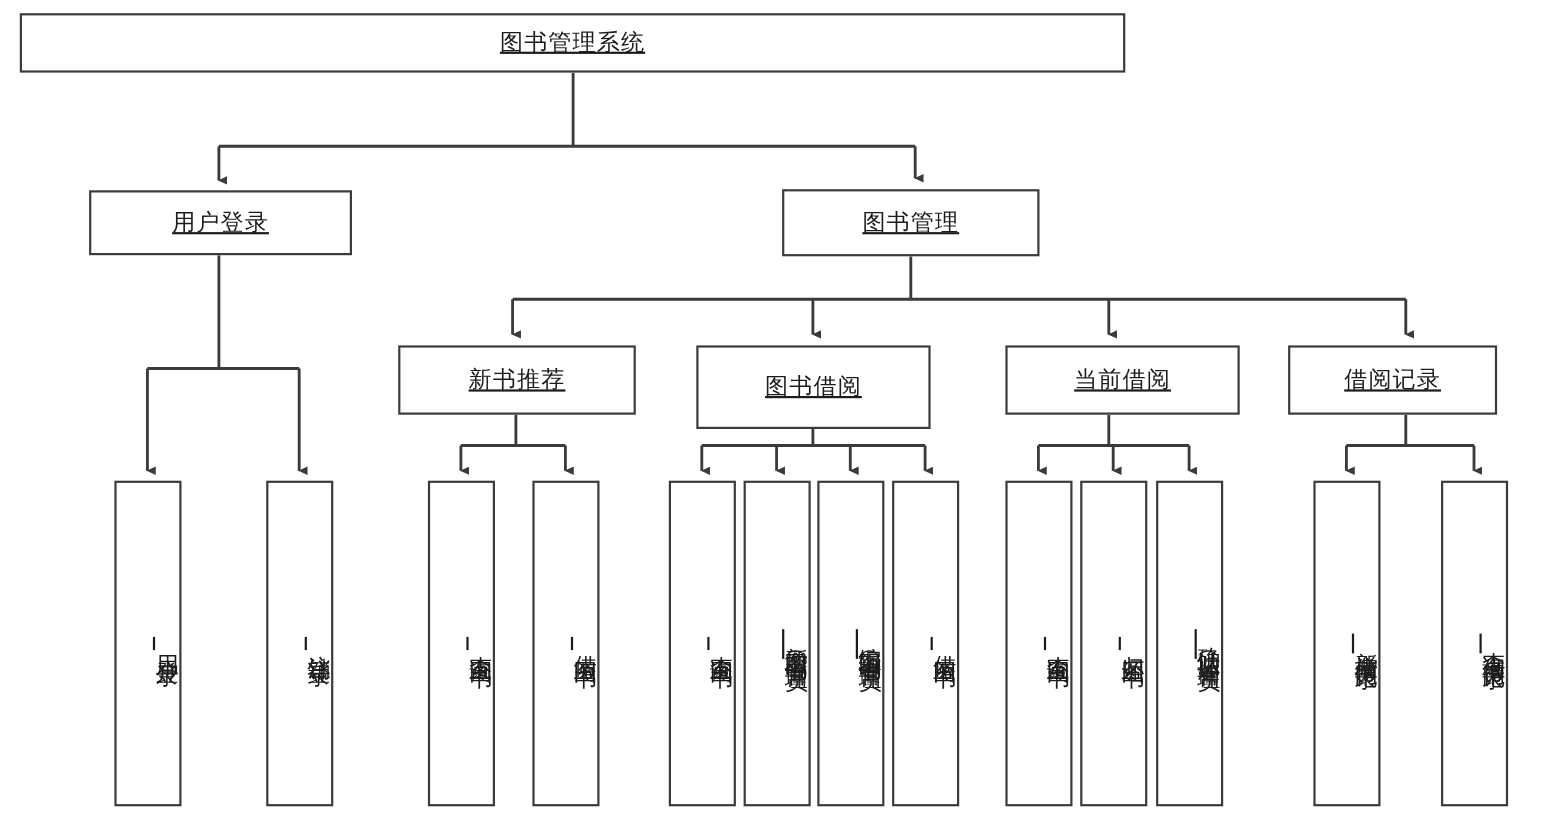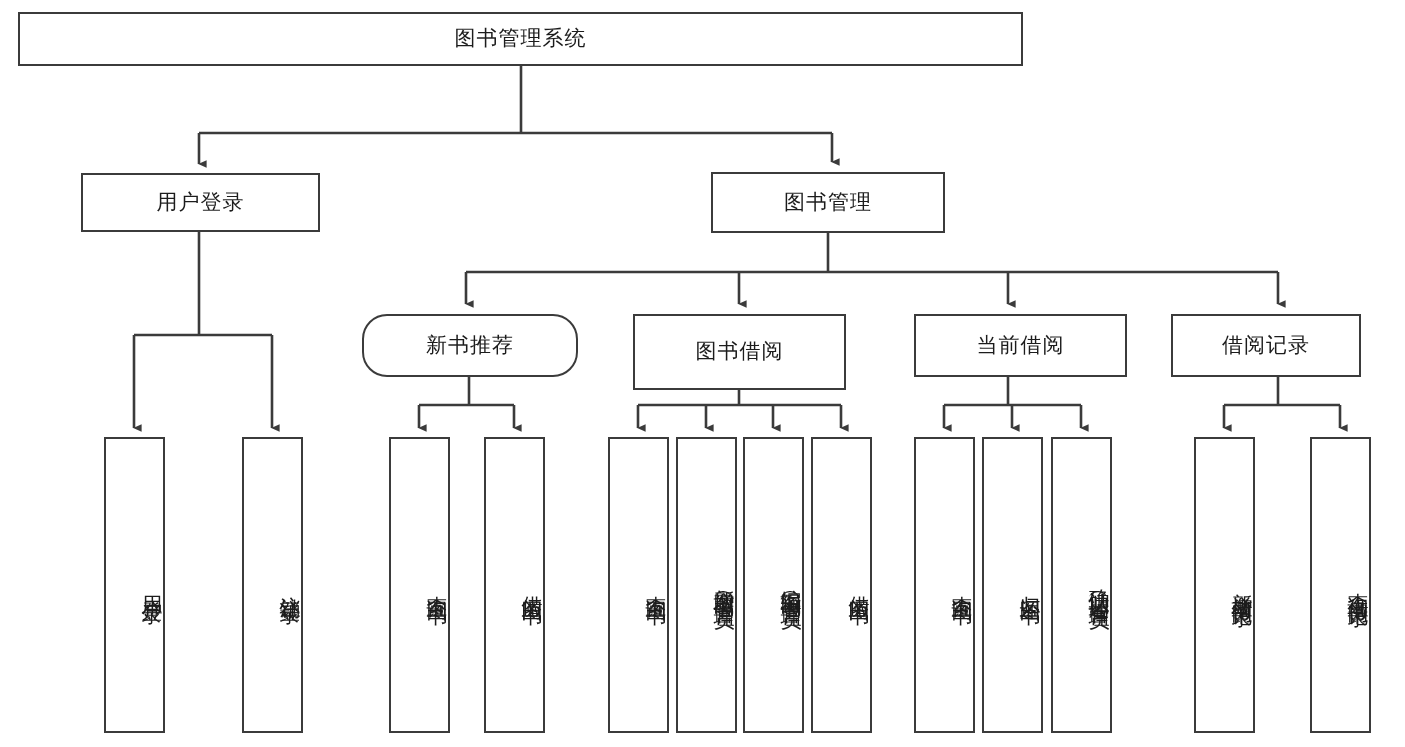--- a/index.html
+++ b/index.html
@@ -23,20 +23,21 @@
   }
   .node{
     position:absolute;
     box-sizing:border-box;
     background:#ffffff;
     border:2px solid #3b3b3b;
     display:flex;
     align-items:center;
     justify-content:center;
     color:#1c1c1c;
+    text-decoration:underline;
   }
   .node.h{
     font-size:21px;
     letter-spacing:1px;
     line-height:1.2;
   }
   .node.v{
     writing-mode:vertical-rl;
     text-orientation:upright;
     font-size:21px;
@@ -123,21 +124,21 @@
     <span>图书管理系统</span>
   </div>
 
   <div class="node h" style="left:81px; top:173px; width:239px; height:59px;">
     <span>用户登录</span>
   </div>
   <div class="node h" style="left:711px; top:172px; width:234px; height:61px;">
     <span>图书管理</span>
   </div>
 
-  <div class="node h" style="left:362px; top:314px; width:216px; height:63px;border-radius:25px;">
+  <div class="node h" style="left:362px; top:314px; width:216px; height:63px;">
     <span>新书推荐</span>
   </div>
   <div class="node h" style="left:633px; top:314px; width:213px; height:76px;">
     <span>图书借阅</span>
   </div>
   <div class="node h" style="left:902px; top:314px; width:213px; height:63px;margin-left:12px;">
     <span>当前借阅</span>
   </div>
   <div class="node h" style="left:1171px; top:314px; width:190px; height:63px;">
     <span>借阅记录</span>

